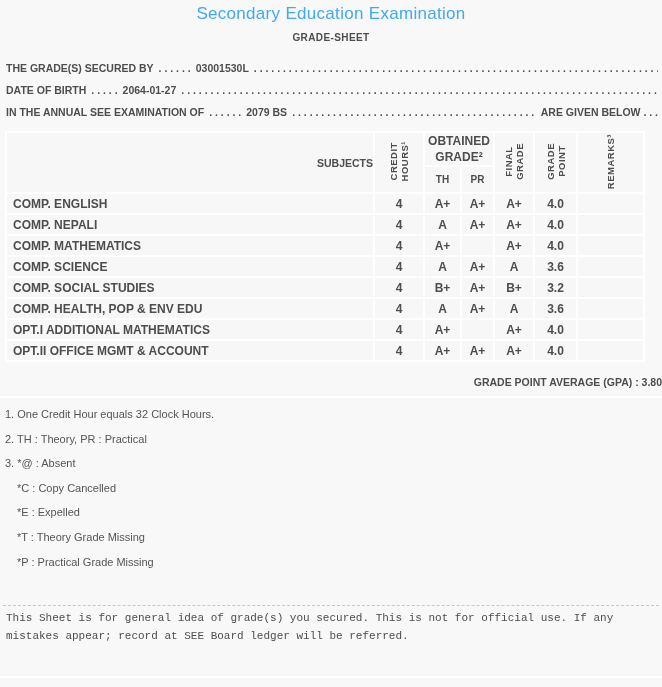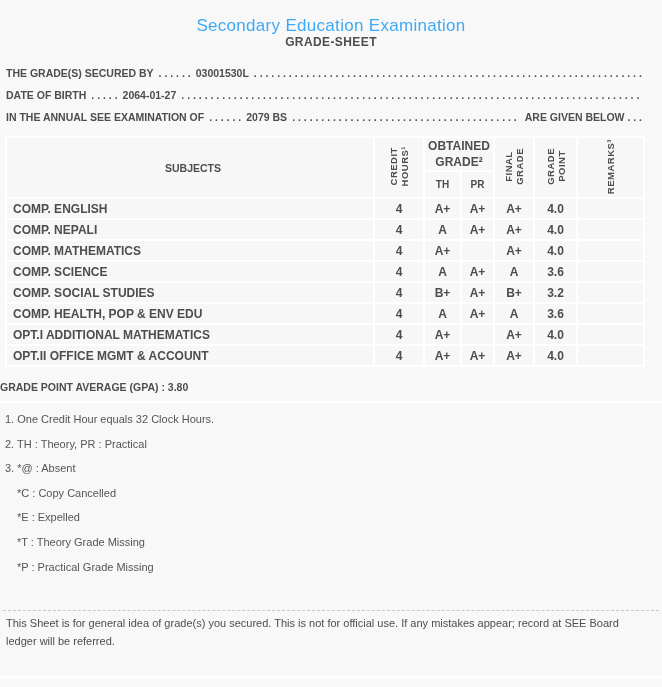--- a/index.html
+++ b/index.html
@@ -3,74 +3,74 @@
 <meta charset="utf-8">
 <style>
   html,body { margin:0; padding:0; background:#f8f8f8; }
   .page {
     position:relative; width:662px; height:687px; overflow:hidden;
     background:#f8f8f8;
     font-family:"Liberation Sans", sans-serif;
     color:#4d4d4d;
   }
   
-  .hdr { padding-top:16px; text-align:center; }
+  .hdr { padding-top:4px; text-align:center; }
   .title { font-size:17px; letter-spacing:.3px; color:var(--accent,#3fa9f5); line-height:20px; }
-  .subtitle { margin-top:0; font-size:12px; font-weight:bold; letter-spacing:.4px; line-height:13px; }
-  
-  .info { margin:13px 20px 0 6px;text-align:center; }
+  .subtitle { margin-top:7px; font-size:10px; font-weight:bold; letter-spacing:.4px; line-height:13px; }
+  
+  .info { margin:13px 4px 0 6px;text-align:center; }
   .info-line {
     display:flex; align-items:center; height:22px;
     font-size:10.5px; font-weight:bold; white-space:nowrap;
   }
   .info-line .gap { margin:0 5px; }
   .info-line .fill { flex:1; overflow:hidden; margin-left:5px; }
   .info-line .tail { margin-left:5px; }
   
   table.grade-table {
     margin:8px 0 0 5px; width:638px;
     border-collapse:collapse; table-layout:fixed;
   }
   .grade-table th, .grade-table td {
     border:2px solid #ffffff; background:#f7f7f7;
     color:#4d4d4d; padding:0;
   }
   .grade-table thead th { font-size:10px; font-weight:bold; }
-  .grade-table .subj-h { text-align:center; padding-left:6px; font-size:10.5px; }
+  .grade-table .subj-h { text-align:right; padding-left:6px; font-size:10.5px; }
   .grade-table .og { height:32px; text-align:center; line-height:16px; font-size:12px; }
   .grade-table .sub { height:25px; text-align:center; font-size:10px; }
   .vert { text-align:center; vertical-align:middle; }
   .vtext {
     display:inline-block; writing-mode:vertical-rl; transform:rotate(180deg);
     white-space:nowrap; font-size:9.5px; letter-spacing:.5px;
   }
   .vline { display:block; line-height:11px; }
   .grade-table td {
     height:19px; font-size:12px; font-weight:bold; text-align:center;
   }
   .grade-table td.subj { text-align:left; padding-left:6px; }
   
   .summary-line {
-    padding-right:22px;
+    text-align:right; 
     font-size:10.5px; font-weight:bold; line-height:13px;
   }
   .gpa { margin-top:14px; }
   .completed { margin-top:10px; }
   
   .white-line { margin-top:7px; border-top:2px solid #ffffff; height:0; }
   .dashed-line { margin:35px 3px 0 3px; border-top:1px dashed #c8c8c8; height:0; }
   .bottom-line { position:absolute; left:0; right:0; top:676px; border-top:2px solid #ffffff; }
   
   .footnotes { margin:6px 5px 0 5px; font-size:11px; color:#555555; }
   .fn-line { line-height:16.6px;margin-top:8px; }
   .fn-line.indent { padding-left:12px; }
   
   .note { margin:4px 6px 0 6px; font-size:11px; }
   .note-label { line-height:17px; }
-  .note-text { margin-top:1px; line-height:17.5px; max-width:636px; }
+  .note-text { margin-top:1px; line-height:17.5px; max-width:636px;font-family:Liberation Mono, monospace; }
 </style>
 </head>
 <body>
 
 <div class="page">
 
   <div class="hdr">
     <div class="title">Secondary Education Examination</div>
     <div class="subtitle">GRADE-SHEET</div>
   </div>

